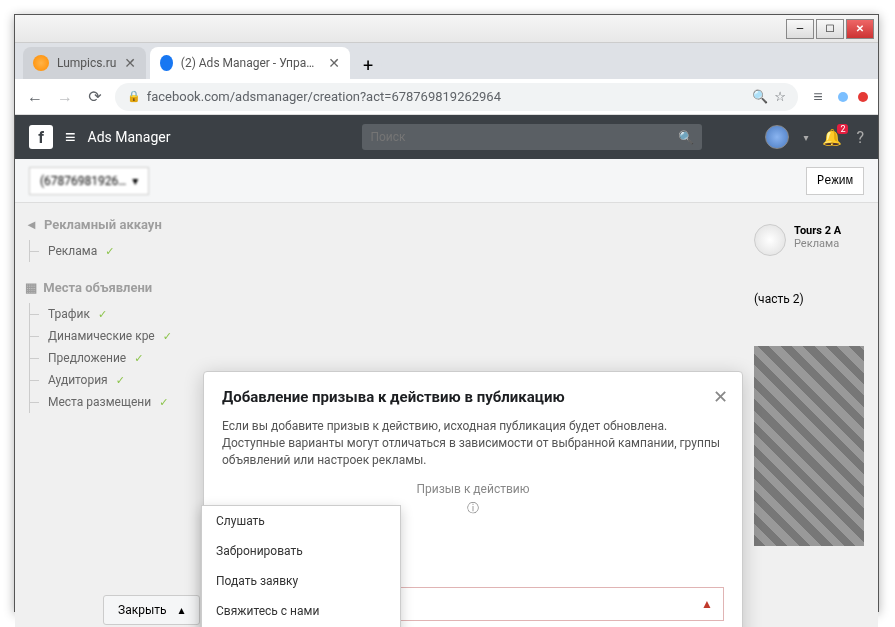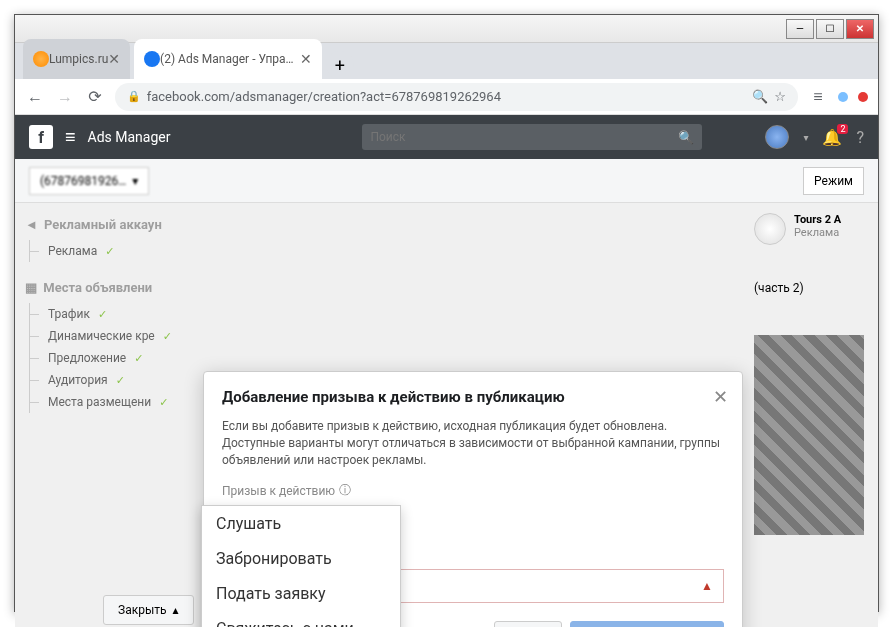--- a/index.html
+++ b/index.html
@@ -6,21 +6,21 @@
 body { background:#fff; width:895px; height:627px; overflow:hidden; position:relative; }
 
 
 .win-frame { position:absolute; left:14px; top:14px; width:865px; height:598px; border:1px solid #555; background:#fff; box-shadow:0 2px 10px rgba(0,0,0,.3); }
 .win-titlebar { height:28px; background:linear-gradient(#f5f5f5,#e8e8e8); border-bottom:1px solid #ccc; display:flex; justify-content:flex-end; align-items:center; padding:0 4px; gap:2px; }
 .win-btn { width:28px; height:20px; border:1px solid #888; background:linear-gradient(#f8f8f8,#ddd); font-size:10px; display:flex; align-items:center; justify-content:center; cursor:pointer; }
 .win-btn.close { background:linear-gradient(#e66,#c33); color:#fff; font-weight:bold; }
 
 
 .tabstrip { height:36px; background:#dee1e6; display:flex; align-items:flex-end; padding:0 8px; }
-.tab { height:40px; background:#fff; border-radius:8px 8px 0 0; padding:0 10px; display:flex; align-items:center; gap:0; font-size:12px; color:#555; max-width:200px; margin-right:4px; }
+.tab { height:32px; background:#fff; border-radius:8px 8px 0 0; padding:0 10px; display:flex; align-items:center; gap:8px; font-size:12px; color:#555; max-width:200px; margin-right:4px; }
 .tab.inactive { background:#cfd2d7; }
 .tab .favicon { width:16px; height:16px; border-radius:50%; }
 .fav-orange { background:radial-gradient(#ffb347,#ff8c00); }
 .fav-blue { background:#1877f2; }
 .tab .x { font-size:14px; cursor:pointer; color:#666; }
 .newtab { width:28px; height:28px; background:#dee1e6; border-radius:50%; display:flex; align-items:center; justify-content:center; font-size:18px; cursor:pointer; }
 
 
 .addrbar { height:36px; background:#fff; border-bottom:1px solid #ddd; display:flex; align-items:center; padding:0 10px; gap:10px; }
 .nav-icon { width:20px; height:20px; display:flex; align-items:center; justify-content:center; color:#5f6368; cursor:pointer; font-size:16px; }
@@ -36,56 +36,56 @@
 .fb-search input { background:transparent; border:none; color:#ccc; font-size:12px; width:100%; outline:none; }
 .fb-search .sicon { color:#aaa; font-size:13px; }
 .fb-right { margin-left:auto; display:flex; align-items:center; gap:14px; }
 .fb-avatar { width:24px; height:24px; border-radius:50%; background:radial-gradient(#8ab4f0,#4a7ac0); border:1px solid #888; }
 .fb-bell { position:relative; font-size:16px; }
 .fb-bell .bcount { position:absolute; top:-4px; right:-6px; background:#e41e3f; color:#fff; font-size:9px; border-radius:3px; padding:0 3px; }
 
 
 .acct-bar { height:44px; background:#f5f6f7; border-bottom:1px solid #ddd; display:flex; align-items:center; padding:0 14px; }
 .acct-select { height:28px; background:#fff; border:1px solid #ccc; padding:0 10px; font-size:12px; display:flex; align-items:center; gap:6px; cursor:pointer; filter:blur(1.2px); }
-.mode-btn { margin-left:auto; height:28px; background:#fff; border:1px solid #ccc; padding:0 10px; font-size:12px; cursor:pointer; }
+.mode-btn { margin-left:auto; height:28px; background:#fff; border:1px solid #ccc; padding:0 10px; font-size:12px; cursor:pointer;font-family:Liberation Mono, monospace; }
 
 
 .main { position:relative; height:446px; background:#fff; display:flex; }
 .sidebar { width:170px; padding:14px 10px; font-size:12px; color:#555; }
 .side-section { margin-bottom:18px; }
 .side-head { font-weight:bold; color:#333; font-size:13px; display:flex; align-items:center; gap:6px; margin-bottom:8px; }
 .side-item { display:flex; align-items:center; gap:8px; padding:4px 0 4px 18px; color:#666; border-left:1px solid #ccc; margin-left:4px; position:relative; }
 .side-item::before { content:""; position:absolute; left:-1px; top:50%; width:10px; height:1px; background:#ccc; }
 .check { color:#8bc34a; font-size:11px; }
-.close-btn { height:30px; background:#f5f6f7; border:1px solid #ccc; border-radius:3px; font-size:12px; padding:0 14px; cursor:pointer; display:flex; align-items:center; gap:6px; }
+.close-btn { height:30px; background:#f5f6f7; border:1px solid #ccc; border-radius:3px; font-size:12px; padding:0 14px; cursor:pointer; display:flex; align-items:center; gap:12px; }
 .close-wrap { position:absolute; bottom:24px; left:88px; }
 
-.right-col { position:absolute; right:14px; top:10px; width:110px; }
+.right-col { position:absolute; right:14px; top:21px; width:110px; }
 .right-card { display:flex; gap:8px; font-size:11px; }
 .right-av { width:32px; height:32px; border-radius:50%; background:radial-gradient(#fff,#ddd); border:1px solid #ccc; }
 .right-img { margin-top:40px; width:110px; height:200px; background:repeating-linear-gradient(45deg,#777,#777 8px,#999 8px,#999 16px); }
 .store-icons { position:absolute; right:160px; top:300px; display:flex; flex-direction:column; gap:18px; color:#888; font-size:18px; }
 
 
 .modal-backdrop { position:absolute; left:0; top:0; right:0; bottom:0; background:rgba(230,230,230,.6); }
 .modal { position:absolute; left:188px; top:168px; width:540px; background:#fff; border:1px solid #ccc; border-radius:4px; box-shadow:0 4px 20px rgba(0,0,0,.2); padding:16px 18px; }
 .modal-title { font-size:15px; font-weight:bold; color:#1c1e21; }
 .modal-close { position:absolute; right:14px; top:14px; font-size:18px; color:#888; cursor:pointer; }
 .modal-desc { font-size:12px; color:#555; margin-top:12px; line-height:1.4; }
-.modal-label { font-size:12px; color:#888; margin-top:14px; display:flex; align-items:center; gap:4px; }
+.modal-label { font-size:12px; color:#888; margin-top:14px; display:flex; align-items:center; gap:4px;flex-direction:column; }
 .dd-trigger { margin-top:6px; background:#e9eaed; border:1px solid #ccc; padding:5px 10px; font-size:12px; display:inline-flex; align-items:center; gap:6px; cursor:pointer; }
 .warn-box { margin-top:38px; height:34px; border:1px solid #e0b4b4; background:#fff; display:flex; align-items:center; padding:0 10px; font-size:12px; color:#888; }
 .warn-box .wicon { margin-left:auto; color:#c0392b; }
 .modal-actions { margin-top:18px; display:flex; justify-content:flex-end; gap:8px; }
 .btn { height:30px; padding:0 12px; font-size:12px; border-radius:3px; cursor:pointer; border:1px solid #ccc; background:#f5f6f7; }
 .btn.primary { background:#8ab4e8; color:#fff; border-color:#8ab4e8; }
 
 
 .dd-list { position:absolute; left:186px; top:302px; width:200px; background:#fff; border:1px solid #ccc; box-shadow:0 4px 12px rgba(0,0,0,.2); z-index:10; }
-.dd-item { padding:8px 14px; font-size:16px; color:#333; cursor:pointer; }
+.dd-item { padding:8px 14px; font-size:12px; color:#333; cursor:pointer; }
 </style>
 </head>
 <body>
 
 <div class="win-frame">
   <div class="win-titlebar">
     <div class="win-btn">—</div>
     <div class="win-btn">☐</div>
     <div class="win-btn close">✕</div>
   </div>

